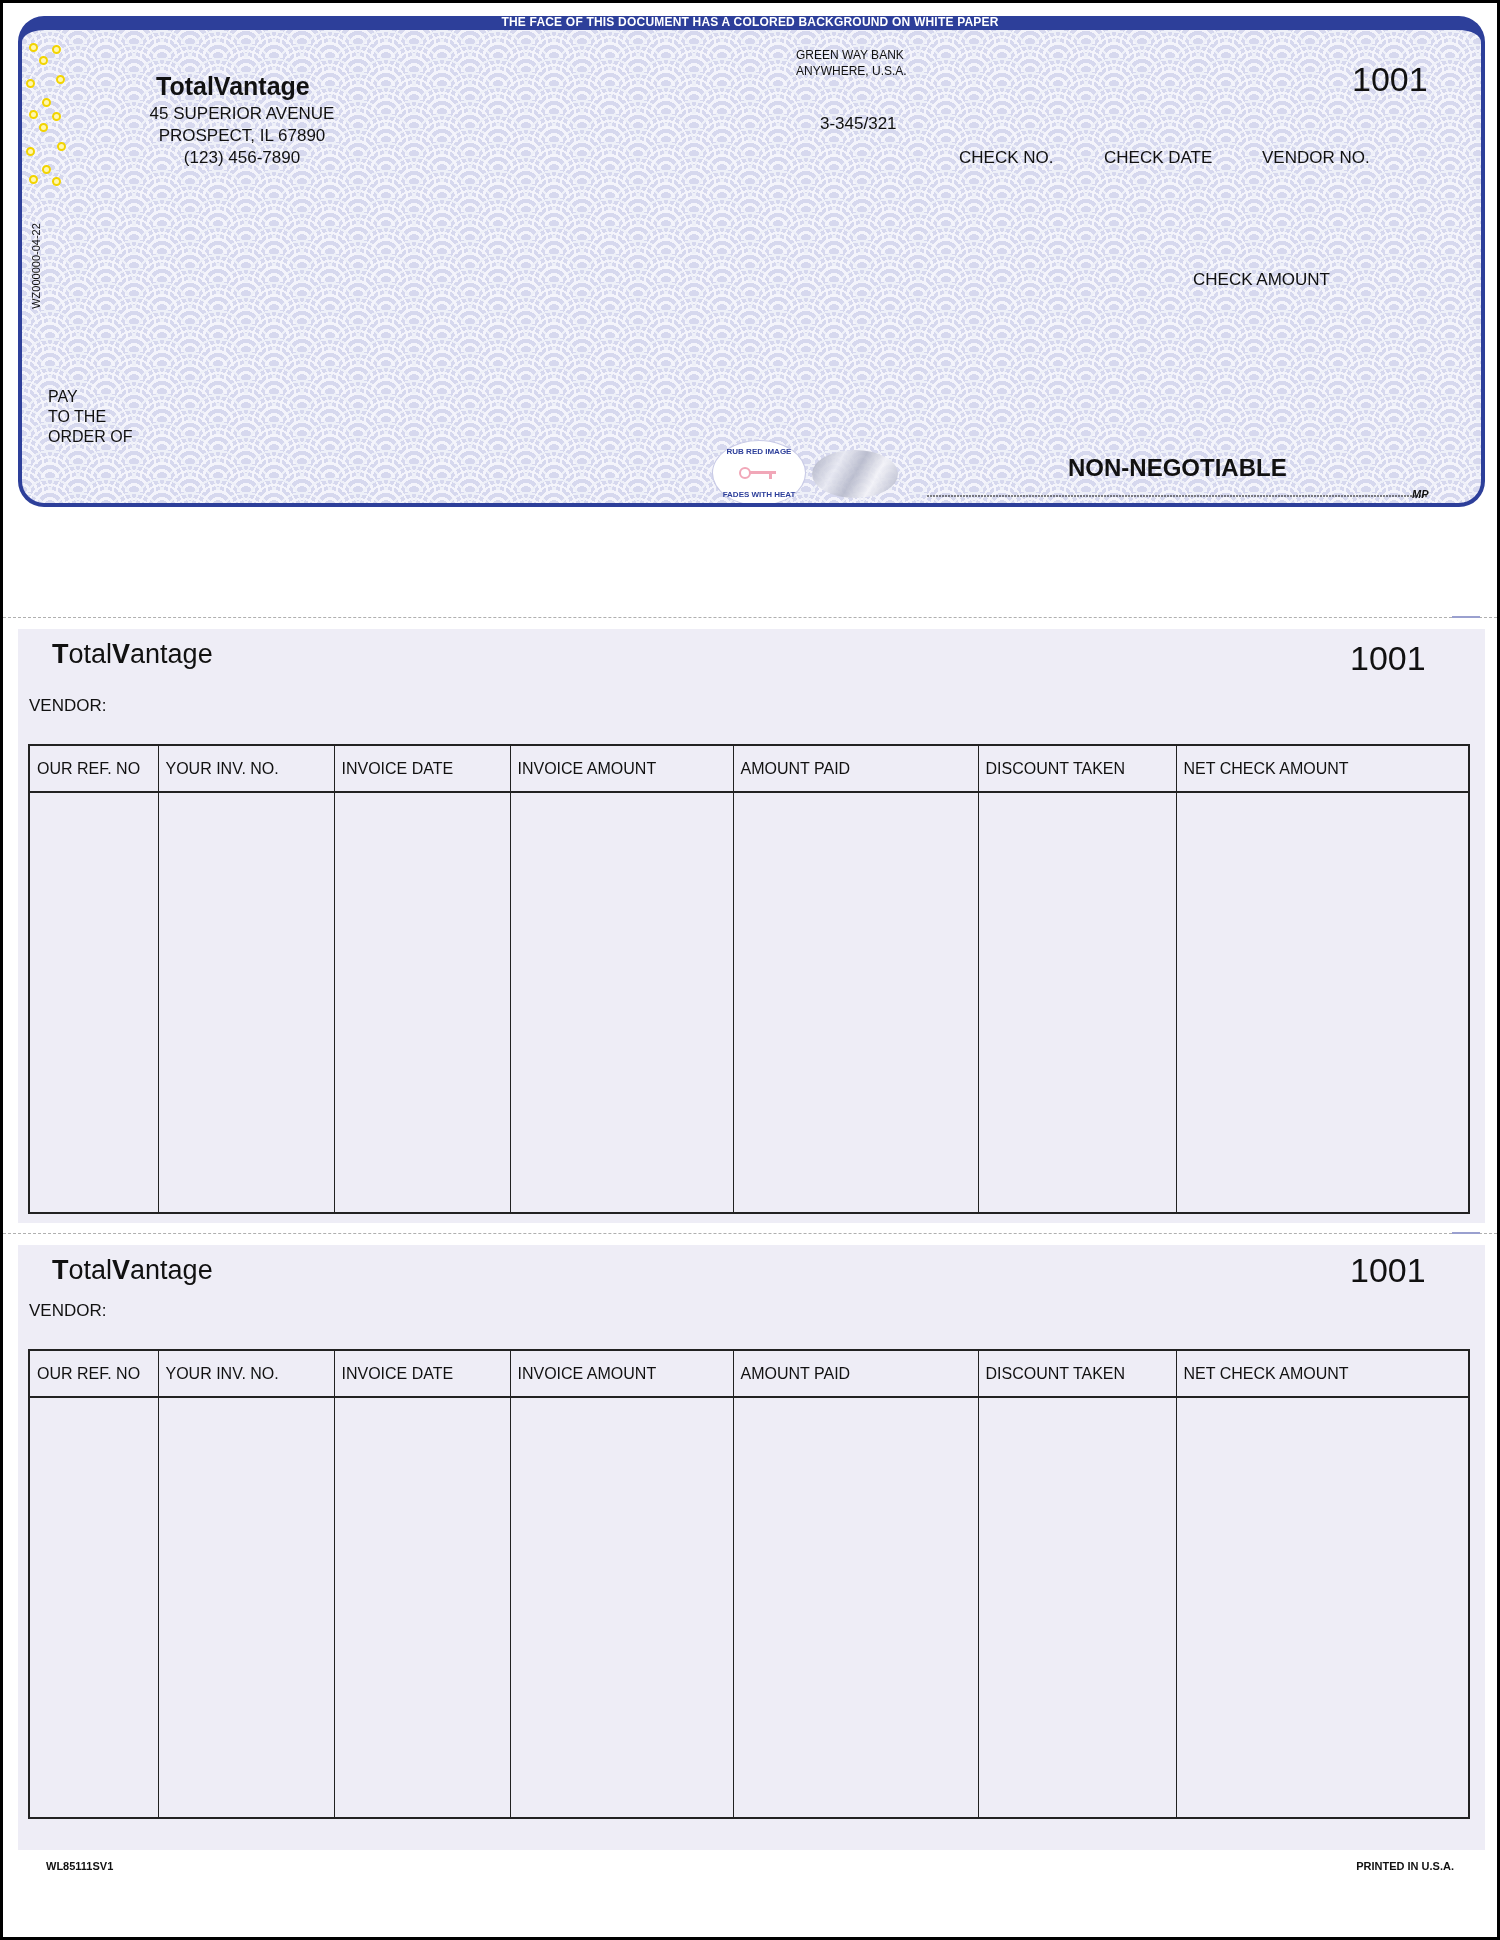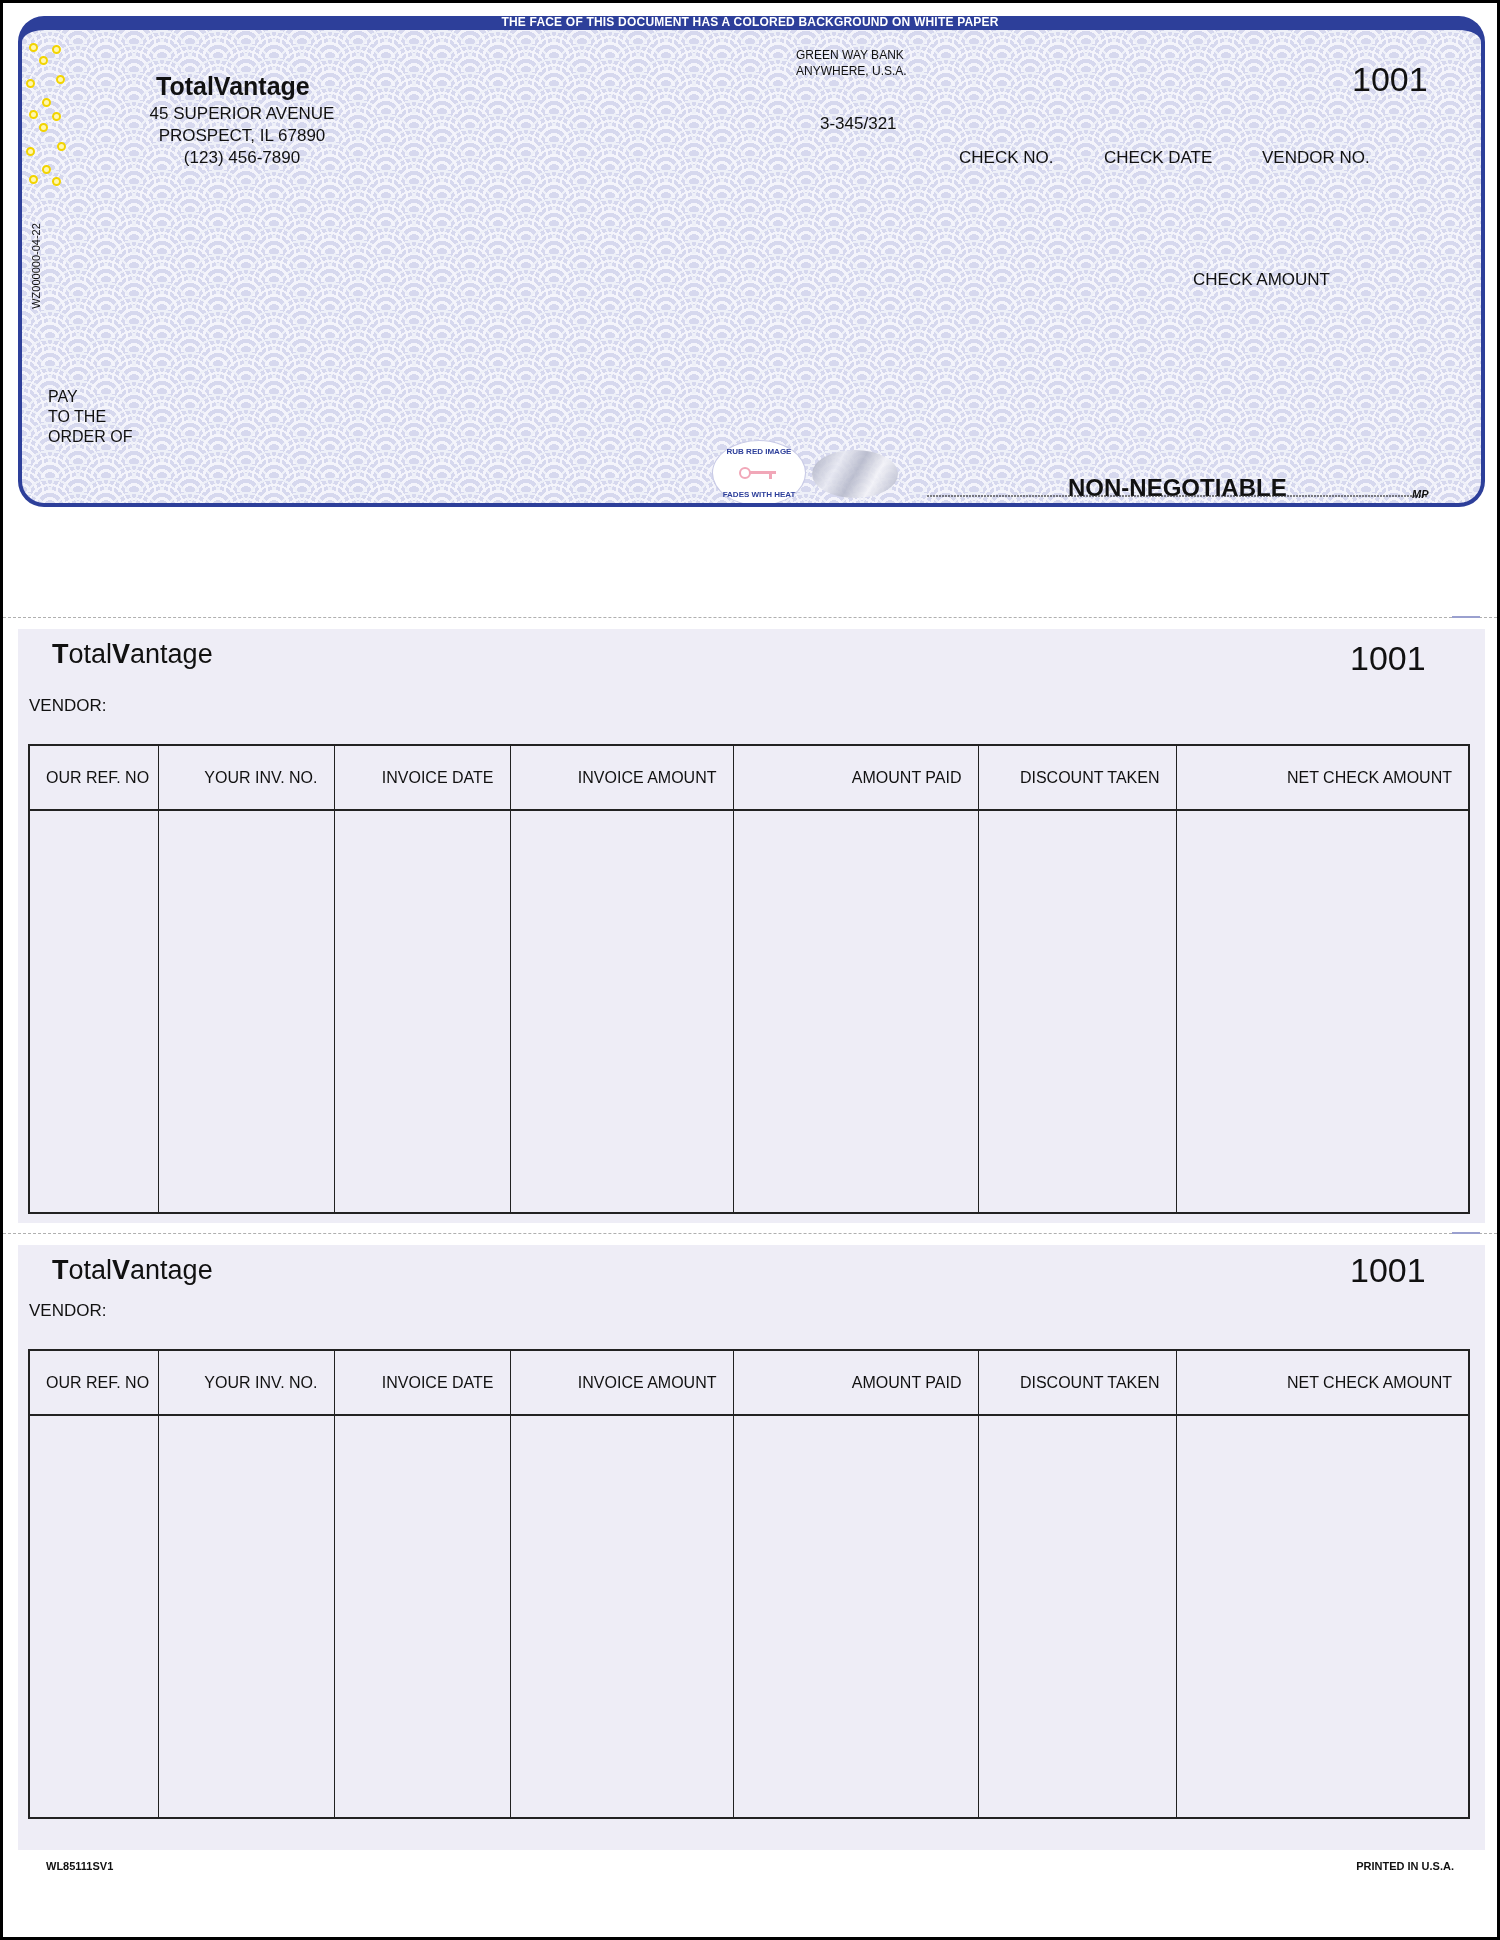--- a/index.html
+++ b/index.html
@@ -55,21 +55,21 @@
   .seal-bot { bottom: 6px; }
   .key { position: absolute; left: 26px; top: 26px; width: 40px; height: 12px; }
   .key .bow { position: absolute; left: 0; top: 0; width: 12px; height: 12px; border-radius: 50%; border: 2px solid #f1a7b8; box-sizing: border-box; }
   .key .shaft { position: absolute; left: 11px; top: 4px; width: 26px; height: 3px; background: #f1a7b8; }
   .key .tooth { position: absolute; left: 30px; top: 6px; width: 3px; height: 6px; background: #f1a7b8; }
   .holo {
     left: 790px; top: 420px; width: 86px; height: 48px; border-radius: 50%;
     background: linear-gradient(120deg, #9fa3b8 0%, #e8e9f2 30%, #b7bacb 50%, #f3f3f8 70%, #a9adc2 100%);
     opacity: 0.9;
   }
-  .nonneg { left: 1046px; top: 444px; font-size: 24px; font-weight: bold; }
+  .nonneg { left: 1046px; top: 424px; font-size: 24px; font-weight: bold; }
   .microprint {
     left: 905px; top: 465px; width: 500px; height: 2px;
     background: repeating-linear-gradient(90deg, #333 0 2px, transparent 2px 3px);
     opacity: 0.6;
   }
   .mp-logo { left: 1390px; top: 458px; font-size: 11px; font-weight: bold; font-style: italic; text-align: center; }
   
   .perf {
     position: absolute; left: 3px; width: 1494px; height: 0;
     border-top: 1.5px dashed #b0b0b0;
@@ -79,22 +79,22 @@
   .stub { position: absolute; left: 18px; width: 1467px; background: #eeedf6; }
   .stub-name { position: absolute; left: 34px; font-size: 27px; }
   .stub-name b { font-weight: bold; }
   .stub-number { position: absolute; font-size: 34px; }
   .vendor-label { position: absolute; left: 11px; font-size: 17px; }
   table.stub-table {
     position: absolute; left: 10px; border-collapse: collapse; table-layout: fixed;
     border: 2px solid #222;
   }
   table.stub-table th {
-    font-weight: normal; font-size: 16px; height: 31px; padding: 16px;
-    border: 1.5px solid #222; border-bottom-width: 2px; text-align: right; white-space: nowrap;
+    font-weight: normal; font-size: 16px; height: 31px; padding: 7px;
+    border: 1.5px solid #222; border-bottom-width: 2px; text-align: left; white-space: nowrap;
   }
   table.stub-table td { border: 1.5px solid #222; border-top: none; border-bottom: none; padding: 0; }
   .footer-left, .footer-right { position: absolute; top: 1860px; font-size: 11px; font-weight: bold; }
   .footer-left { left: 46px; }
   .footer-right { right: 46px; }
 </style>
 </head>
 <body>
 
 <div class="frame"></div>

